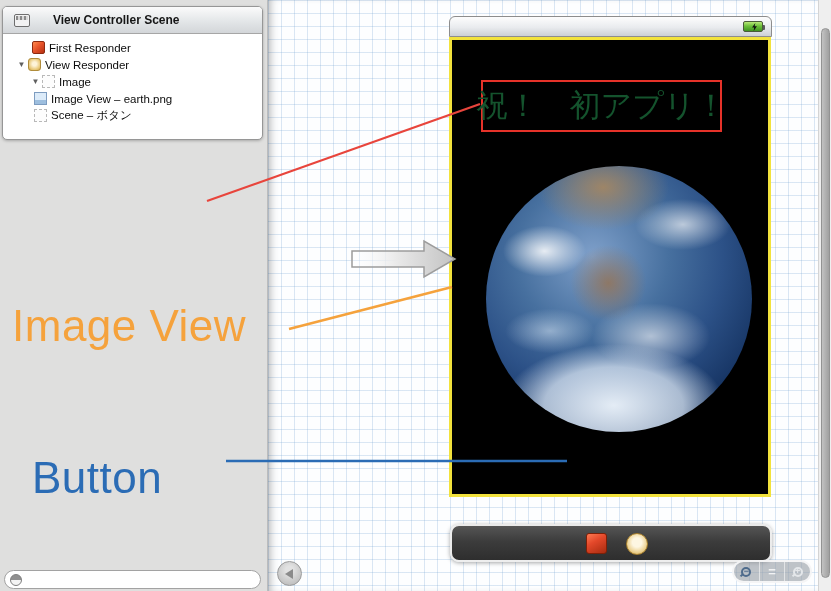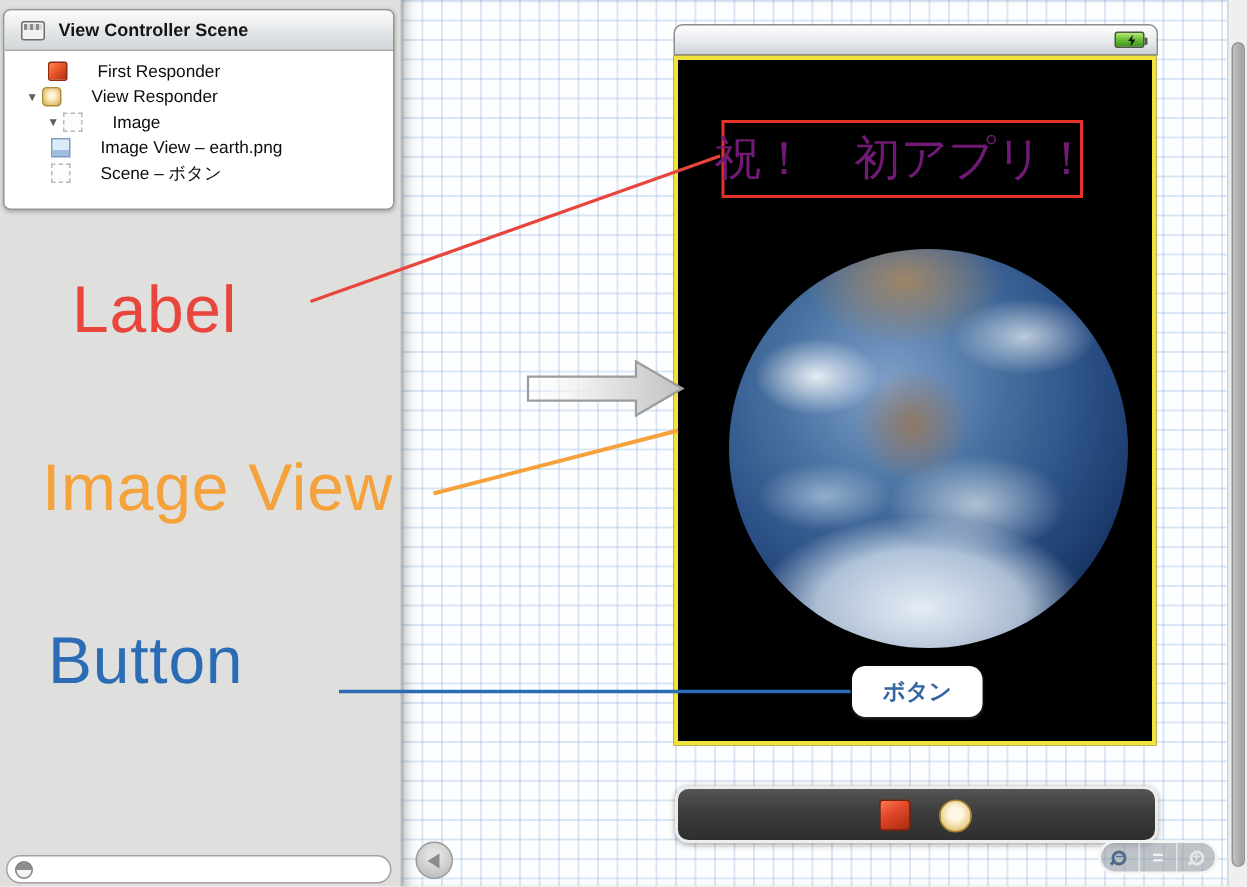--- a/index.html
+++ b/index.html
@@ -17,29 +17,29 @@
     background-image:
       linear-gradient(rgba(125,170,215,0.28) 1px, transparent 1px),
       linear-gradient(90deg, rgba(125,170,215,0.28) 1px, transparent 1px);
     background-size:13px 13px;
     box-shadow: inset 7px 0 9px -5px rgba(0,0,0,0.30); }
 
   
   .scene-panel { position:absolute; left:2px; top:6px; width:261px; height:134px;
     background:#fff; border:1px solid #969696; border-radius:5px; overflow:hidden;
     box-shadow:0 1px 3px rgba(0,0,0,0.25); z-index:5; }
-  .panel-header { height:27px; display:flex; align-items:center; gap:9px; padding-left:11px;
+  .panel-header { height:27px; display:flex; align-items:center; gap:23px; padding-left:11px;
     background:linear-gradient(#fbfbfb,#e3e6e8 55%,#d3d6d9); border-bottom:1px solid #a6a6a6; }
   .scene-glyph { width:16px; height:13px; border:1px solid #6e6e6e; background:#f2f2f2; border-radius:2px; position:relative; }
   .scene-glyph::before { content:''; position:absolute; left:1px; right:1px; top:1px; height:4px;
     background:repeating-linear-gradient(90deg,#8a8a8a 0 2px,#d8d8d8 2px 4px); }
   .panel-title { font-size:12px; font-weight:bold; color:#161616; }
   .tree { padding-top:5px; }
   .tree-row { height:17px; display:flex; align-items:center; font-size:11.5px; color:#0c0c0c; white-space:nowrap; }
-  .tree-row .lbl { margin-left:20px; }
+  .tree-row .lbl { margin-left:4px; }
   .disc { width:13px; font-size:8px; color:#5f5f5f; text-align:center; flex:0 0 13px; }
   .ticon { width:13px; height:13px; flex:0 0 13px; }
   .icon-fr { background:linear-gradient(135deg,#ff8a4d 0%,#e8542a 45%,#b52f12 100%); border:1px solid #8d2a10; border-radius:2px; }
   .icon-vc { background:radial-gradient(circle at 50% 45%, #fdf3d8 25%, #e8c878 70%, #c9a049 100%); border:1px solid #b08c3a; border-radius:3px; }
   .icon-view, .icon-plain { background:#fdfdfd; border:1px dashed #b9b9b9; }
   .icon-iv { background:linear-gradient(180deg,#dcebf9 0 7px,#9dbede 7px 100%); border:1px solid #7d9cc0; }
   .ind-1 { padding-left:12px; } .ind-1b { padding-left:29px; } .ind-2 { padding-left:26px; } .ind-3 { padding-left:31px; }
 
   
   .ann { position:absolute; font-size:44px; letter-spacing:0.5px; z-index:8; }
@@ -51,21 +51,21 @@
   .battery { position:absolute; right:8px; top:4px; width:20px; height:11px;
     border:1px solid #4a5a3a; border-radius:2px;
     background:linear-gradient(#b8e878,#6cc03a 45%,#3f9420); }
   .battery::after { content:''; position:absolute; right:-3px; top:3px; width:2px; height:5px; background:#5a5a5a; border-radius:0 1px 1px 0; }
   .bolt { position:absolute; left:7px; top:1px; width:7px; height:8px; background:#111;
     clip-path:polygon(62% 0,15% 55%,45% 55%,38% 100%,85% 42%,52% 42%); }
   .scene-view { position:absolute; left:449px; top:37px; width:322px; height:460px;
     background:#000; border:3px solid #f2e23c; z-index:3; }
 
   .canvas-label { position:absolute; left:481px; top:80px; width:241px; height:52px;
-    border:2px solid #e63229; color:#701a75; font-size:31px; font-weight:normal;
+    border:2px solid #e63229; color:#14532d; font-size:31px; font-weight:normal;
     display:flex; align-items:center; justify-content:center; z-index:4; white-space:nowrap; }
 
   .earth { position:absolute; left:486px; top:166px; width:266px; height:266px; border-radius:50%; z-index:4;
     background:
       radial-gradient(ellipse 58% 32% at 48% 90%, rgba(238,245,252,0.95) 0%, rgba(230,240,250,0.7) 45%, rgba(230,240,250,0) 72%),
       radial-gradient(ellipse 40% 26% at 44% 8%, rgba(162,134,100,0.95) 0%, rgba(162,134,100,0) 62%),
       radial-gradient(ellipse 22% 22% at 46% 44%, rgba(148,116,88,0.85) 0%, rgba(148,116,88,0) 65%),
       radial-gradient(ellipse 26% 16% at 22% 32%, rgba(255,255,255,0.85) 0%, rgba(255,255,255,0) 60%),
       radial-gradient(ellipse 30% 16% at 74% 22%, rgba(255,255,255,0.65) 0%, rgba(255,255,255,0) 60%),
       radial-gradient(ellipse 36% 20% at 62% 64%, rgba(255,255,255,0.60) 0%, rgba(255,255,255,0) 62%),
@@ -152,33 +152,31 @@
         <span class="ticon icon-iv"></span>
         <span class="lbl">Image View – earth.png</span>
       </div>
       <div class="tree-row ind-3">
         <span class="ticon icon-plain"></span>
         <span class="lbl">Scene – ボタン</span>
       </div>
     </div>
   </div>
 
-  <div class="ann" style="left:48px;top:182px;color:#e8453c;">Label</div>
-  <div class="ann" style="left:28px;top:301px;color:#f5a23c;">Image View</div>
-  <div class="ann" style="left:32px;top:416px;color:#2b6cb5;">Button</div>
+  <div class="ann" style="left:12px;top:301px;color:#f5a23c;">Image View</div>
+  <div class="ann" style="left:32px;top:453px;color:#2b6cb5;">Button</div>
 
   <div class="titlebar">
     <div class="battery">
       <div class="bolt"></div>
     </div>
   </div>
   <div class="scene-view"></div>
   <div class="canvas-label">祝！　初アプリ！</div>
   <div class="earth"></div>
-  <div class="canvas-button">ボタン</div>
 
   <div class="dock">
     <div class="dock-cube"></div>
     <div class="dock-vc"></div>
   </div>
 
   <div class="zoom-pill">
     <div class="zoom-seg">
       <span class="mag mag-out">−</span>
     </div>

